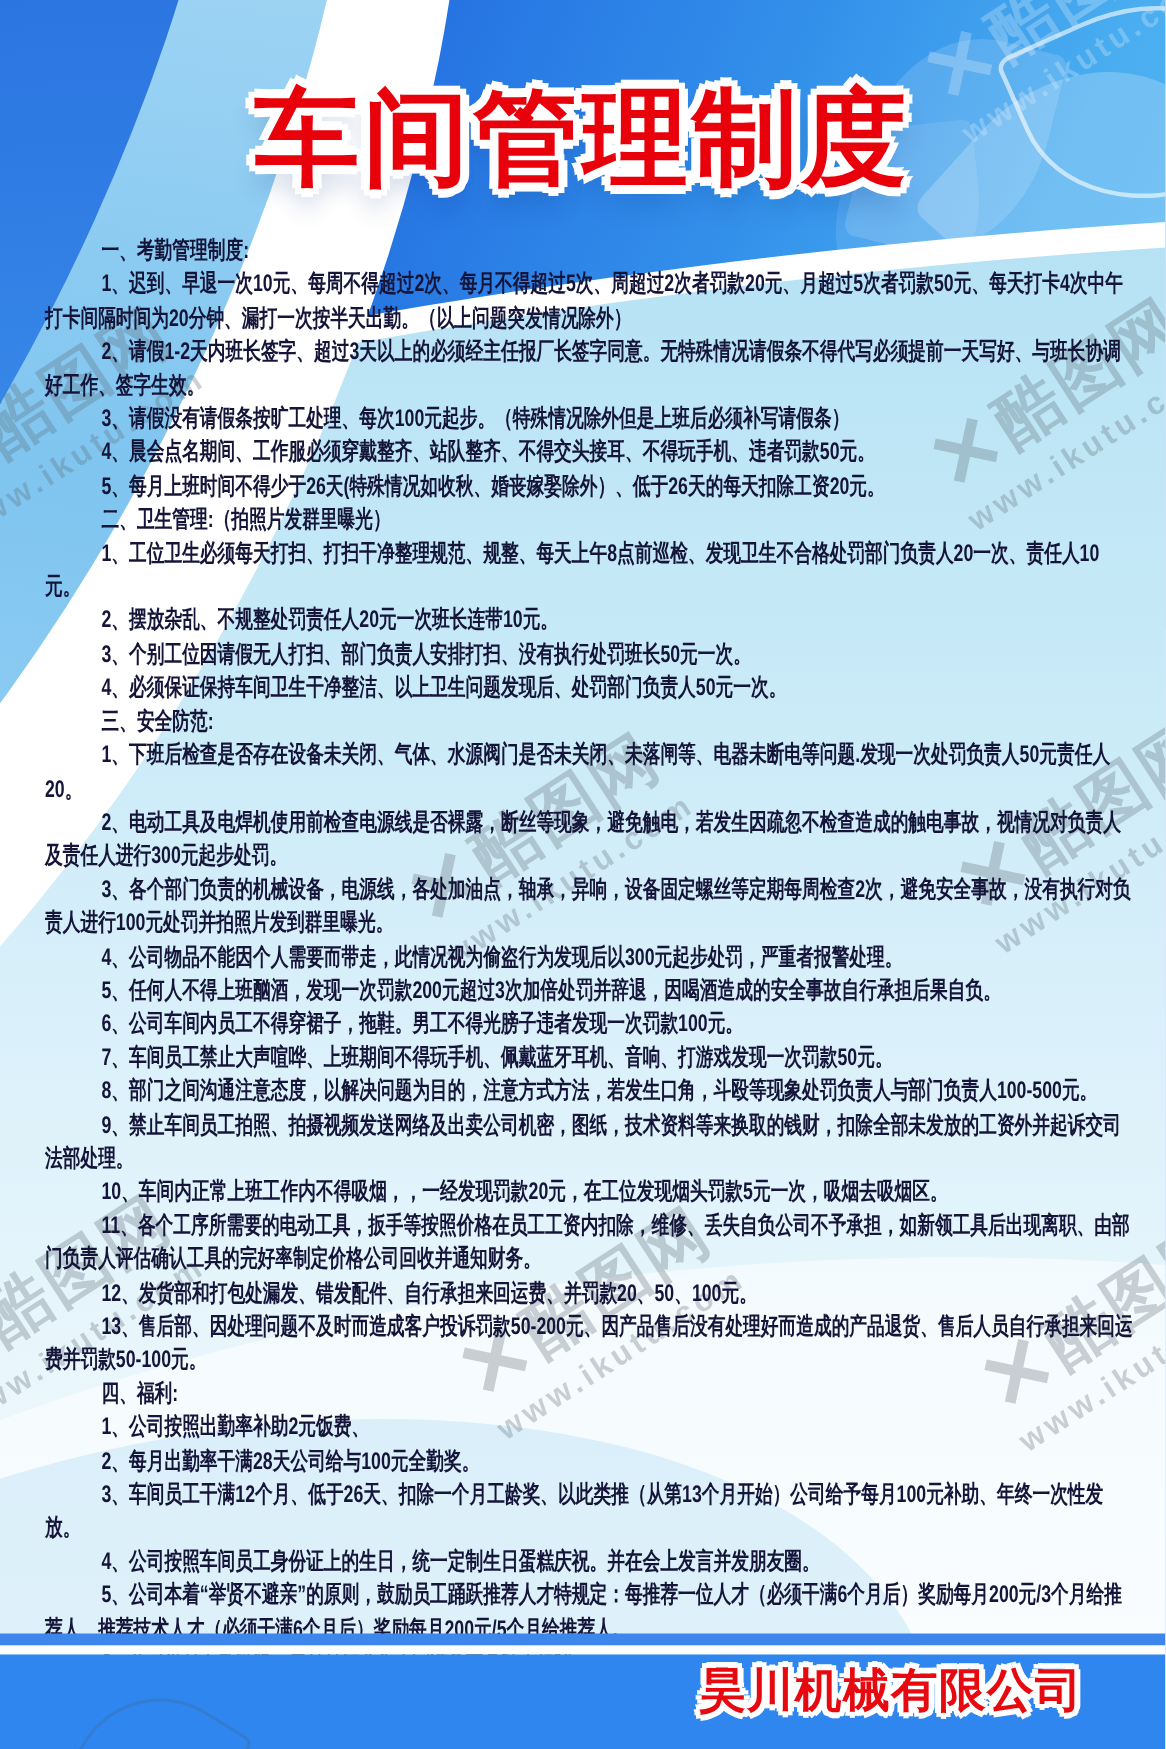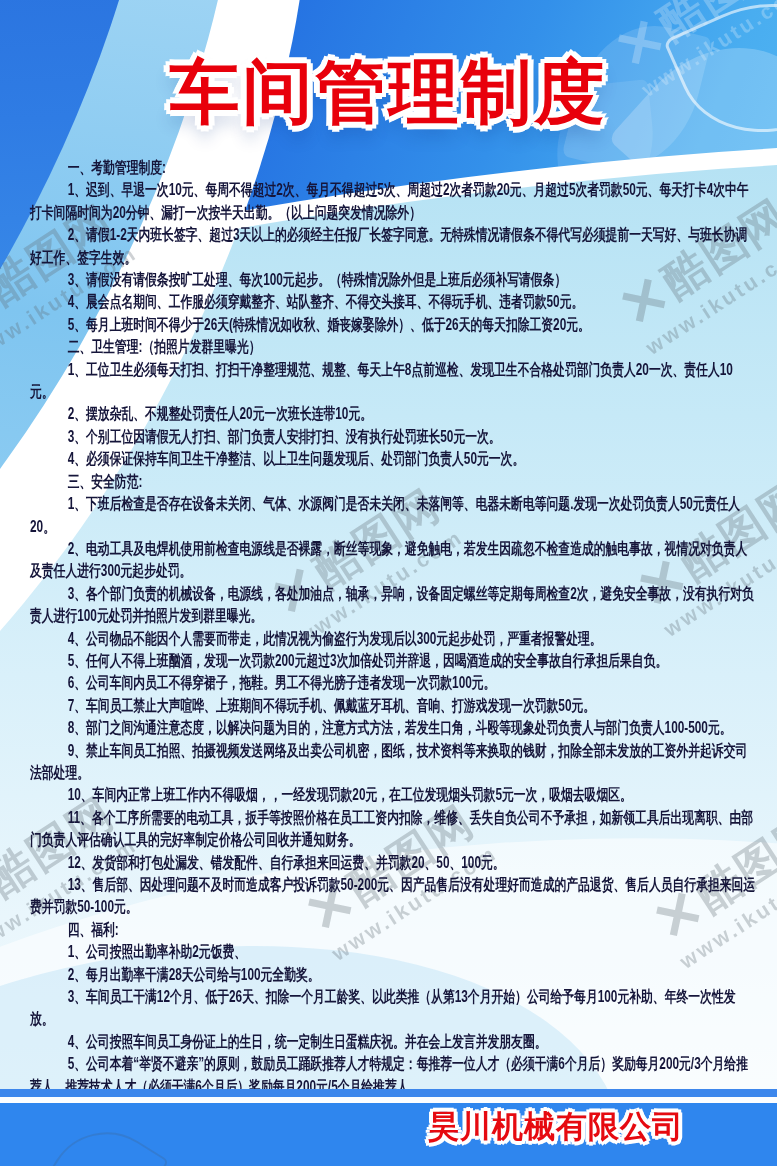--- a/index.html
+++ b/index.html
@@ -61,21 +61,21 @@
   .wm-brand{font-size:44px;letter-spacing:2px;white-space:nowrap;}
   .wm-x{font-size:56px;vertical-align:-5px;margin-right:2px;}
   .wm-url{font-size:21px;letter-spacing:3px;margin-top:3px;white-space:nowrap;}
   .leaf-outline{position:absolute;left:55px;top:1128px;width:92px;height:92px;
     border:2px solid rgba(70,85,100,.4);border-radius:62% 6% 62% 6%;transform:rotate(32deg);opacity:.5;}
   
   .f-stripe1{position:absolute;left:0;right:0;top:1089px;height:8px;background:#3d87ec;}
   .f-stripe2{position:absolute;left:0;right:0;top:1097px;height:6px;background:#fdfeff;}
   .f-main{position:absolute;left:0;right:0;top:1103px;height:63px;background:#2f86ee;}
   .company{
-    position:absolute;left:428px;top:1106px;
+    position:absolute;left:466px;top:1106px;
     font-size:31px;font-weight:900;letter-spacing:1px;color:#e60a10;white-space:nowrap;
     text-shadow:
       -3px -3px 0 #fff, 3px -3px 0 #fff, -3px 3px 0 #fff, 3px 3px 0 #fff,
       -4px 0 0 #fff, 4px 0 0 #fff, 0 -4px 0 #fff, 0 4px 0 #fff;
   }
 </style>
 </head>
 <body>
 
 <div class="poster">

